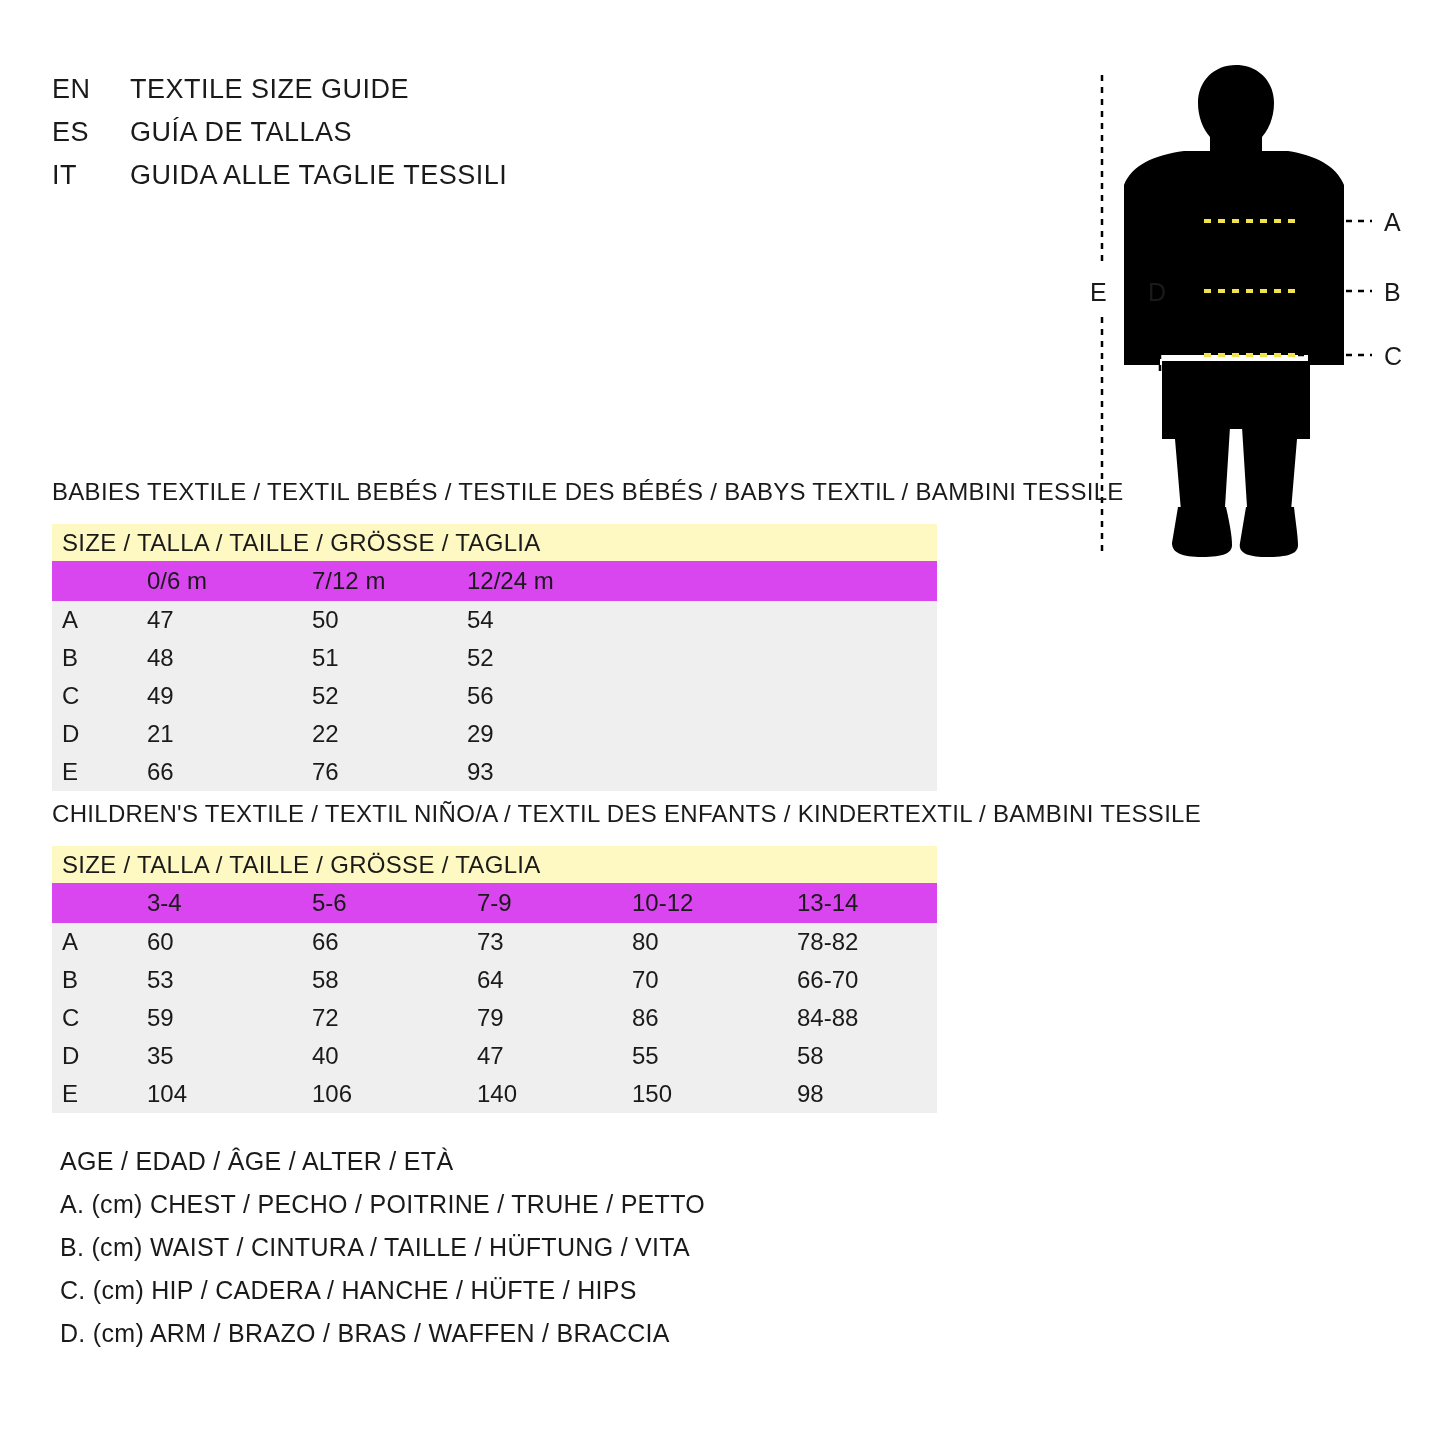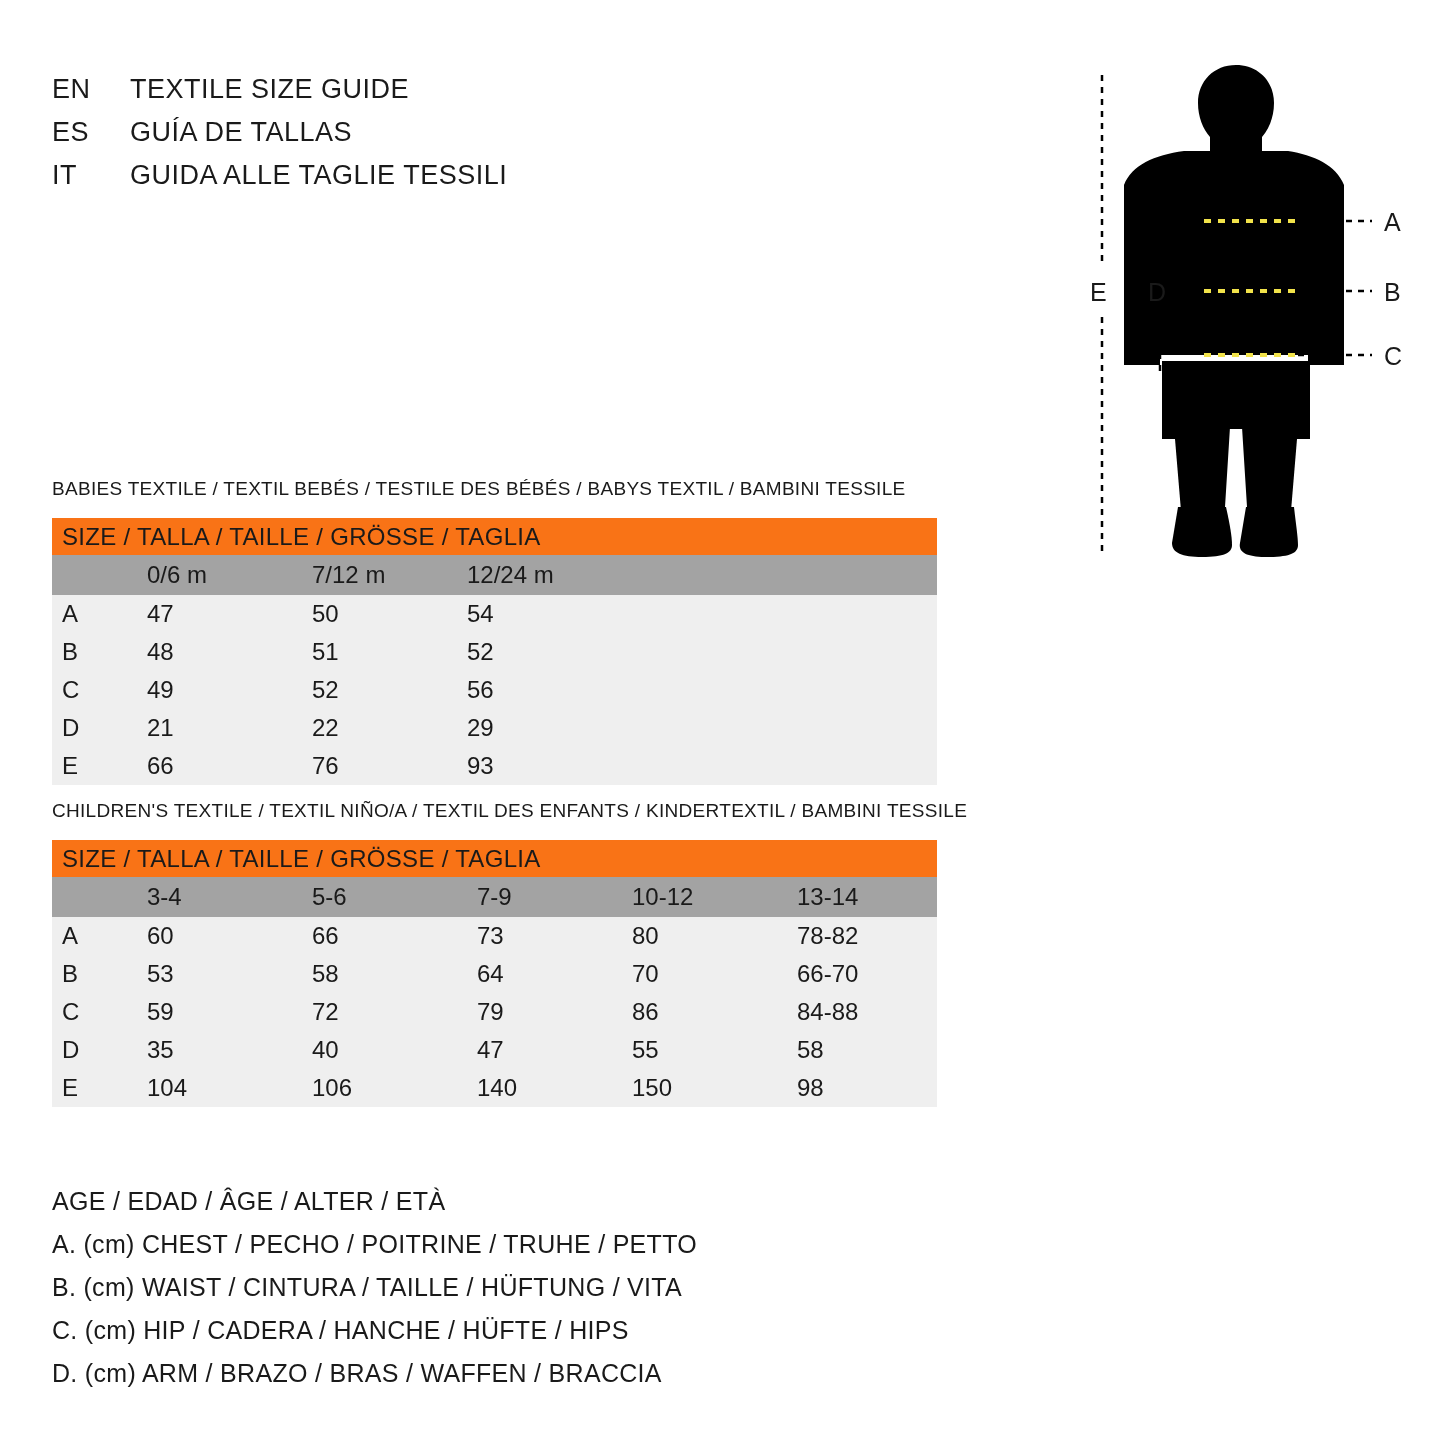--- a/index.html
+++ b/index.html
@@ -53,48 +53,48 @@
     height: 520px;
   }
   .figure-svg { display: block; }
 
   
   .section {
     position: absolute;
     left: 52px;
   }
   .section-title {
-    font-size: 19px;
+    font-size: 24px;
     letter-spacing: 0.3px;
     color: #1a1a1a;
     margin-bottom: 18px;
     white-space: nowrap;
   }
   table.size-table {
     border-collapse: collapse;
     width: 885px;
     table-layout: fixed;
   }
   table.size-table td, table.size-table th {
     font-size: 24px;
     font-weight: normal;
     text-align: left;
     padding: 0;
     height: 34px;
     color: #1a1a1a;
   }
   tr.head-row td {
-    background: #f97316;
+    background: #fef9c3;
     height: 37px;
     padding-left: 10px;
     font-size: 24px;
     letter-spacing: 0.3px;
   }
   tr.sizes-row td {
-    background: #a3a3a3;
+    background: #d946ef;
     height: 40px;
   }
   tr.data-row td {
     background: #efefef;
     height: 38px;
   }
   tr.data-row td.rowlabel,
   tr.sizes-row td.rowlabel {
     padding-left: 10px;
   }
@@ -112,23 +112,22 @@
   .children col.c3 { width: 155px; }
   .children col.c4 { width: 165px; }
   .children col.c5 { width: 150px; }
 
   .val { display: inline-block; padding-left: 10px; }
   .size-hdr { display: inline-block; padding-left: 10px; }
 
   
   .legend {
     position: absolute;
-    left: 52px;
+    left: 60px;
     top: 1140px;
-    margin-top: 40px;
   }
   .legend-line {
     font-size: 25px;
     letter-spacing: 0.3px;
     color: #1a1a1a;
     height: 43px;
     line-height: 43px;
     white-space: nowrap;
   }
 </style>

